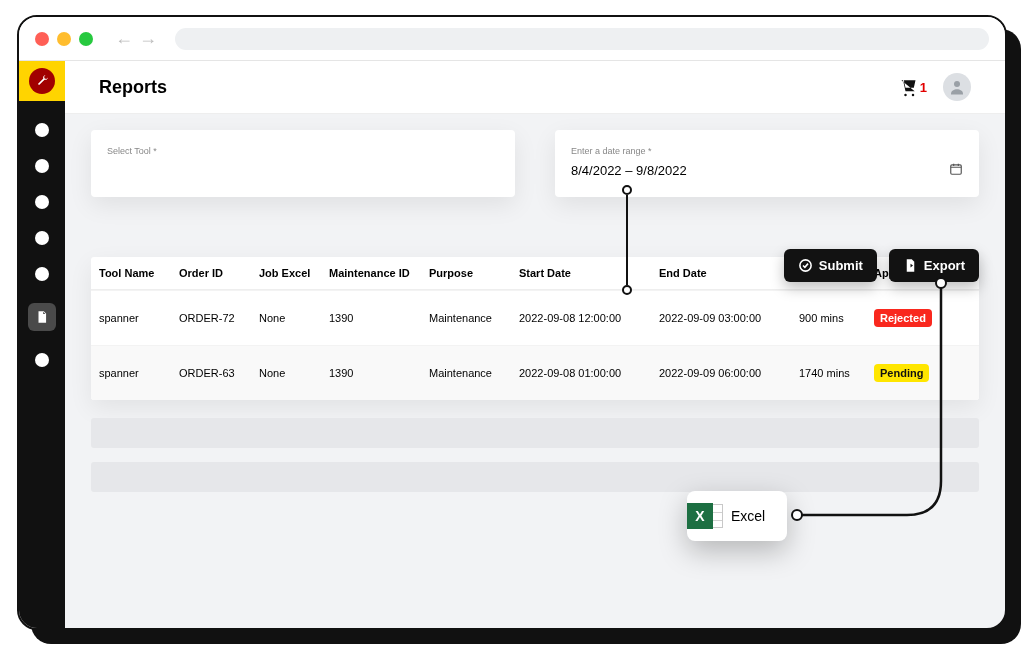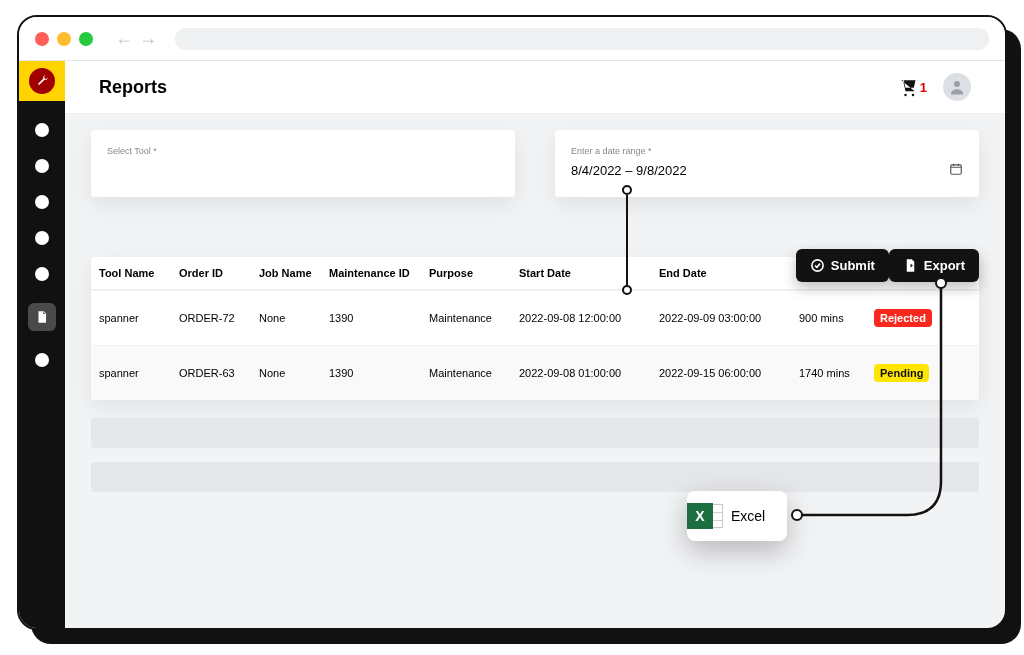--- a/index.html
+++ b/index.html
@@ -29,21 +29,21 @@
   .cart { display:flex; align-items:center; gap:2px; font-size:18px; }
   .cart-count { color:#e20000; font-weight:700; font-size:13px; }
   .avatar { width:28px; height:28px; border-radius:50%; background:#dcdfe3; display:flex; align-items:center; justify-content:center; color:#9aa0a6; }
   .main { padding:16px 26px; }
   .filters { display:flex; gap:40px; margin-bottom:24px;justify-content:space-between; }
   .card { background:#fff; border-radius:4px; box-shadow:0 8px 24px rgba(0,0,0,0.08); padding:10px 16px 18px 16px; flex:1; position:relative; }
   .card label { font-size:9px; color:#888; }
   .card .value { font-size:13px; margin-top:4px; display:flex; align-items:center; justify-content:space-between; }
   .caret-down { color:#666; font-size:11px; }
   .cal-icon { font-size:13px; color:#555; }
-  .actions { position:absolute; right:26px; top:188px; display:flex; }
+  .actions { position:absolute; right:26px; top:188px; display:flex; gap:12px; }
   .btn { background:#121212; color:#fff; border:none; border-radius:6px; padding:9px 14px; font-size:13px; font-weight:600; display:flex; align-items:center; gap:6px; cursor:pointer; box-shadow:0 6px 14px rgba(0,0,0,.25); }
   .table { margin-top:60px; background:#fff; border-radius:3px; box-shadow:0 8px 24px rgba(0,0,0,0.07); overflow:hidden; }
   .thead, .trow { display:grid; grid-template-columns: 80px 80px 70px 100px 90px 140px 140px 75px 105px 85px; align-items:center; padding:10px 8px; font-size:11px; }
   .thead { font-weight:700; font-size:11px; border-bottom:1px solid #eee; }
   .trow { border-top:1px solid #f3f3f3; padding:18px 8px; }
   .trow.alt { background:#f9f9f9; }
   .badge { display:inline-block; padding:3px 6px; border-radius:4px; font-size:11px; font-weight:700; color:#fff; }
   .badge.rejected { background:#f9281e; }
   .badge.pending { background:#ffe600; color:#111; }
   .placeholder-row { margin-top:18px; height:30px; background:#e6e7ea; border-radius:3px; }
@@ -136,21 +136,21 @@
                   </svg>
               </span>
             </div>
           </div>
         </div>
 
         <div class="table">
           <div class="thead">
             <div>Tool Name</div>
             <div>Order ID</div>
-            <div>Job Name</div>
+            <div>Job Excel</div>
             <div>Maintenance ID</div>
             <div>Purpose</div>
             <div>Start Date</div>
             <div>End Date</div>
             <div>Total Mins</div>
             <div>Approval Status</div>
 
           </div>
           <div id="tbody">
               <div class="trow">
@@ -164,21 +164,21 @@
                 <div>900 mins</div>
                 <div><span class="badge rejected">Rejected</span></div>
               </div>
               <div class="trow alt">
                 <div>spanner</div>
                 <div>ORDER-63</div>
                 <div>None</div>
                 <div>1390</div>
                 <div>Maintenance</div>
                 <div>2022-09-08 01:00:00</div>
-                <div>2022-09-15 06:00:00</div>
+                <div>2022-09-09 06:00:00</div>
                 <div>1740 mins</div>
                 <div><span class="badge pending">Pending</span></div>
               </div>
             </div>
         </div>
 
         <div class="placeholder-row"></div>
         <div class="placeholder-row"></div>
       </div>
 

